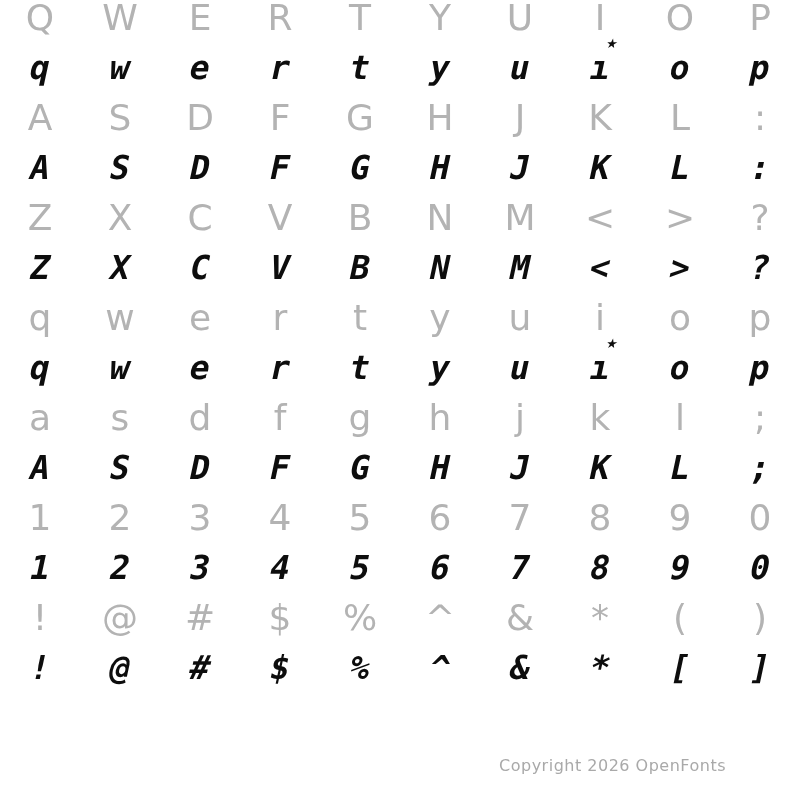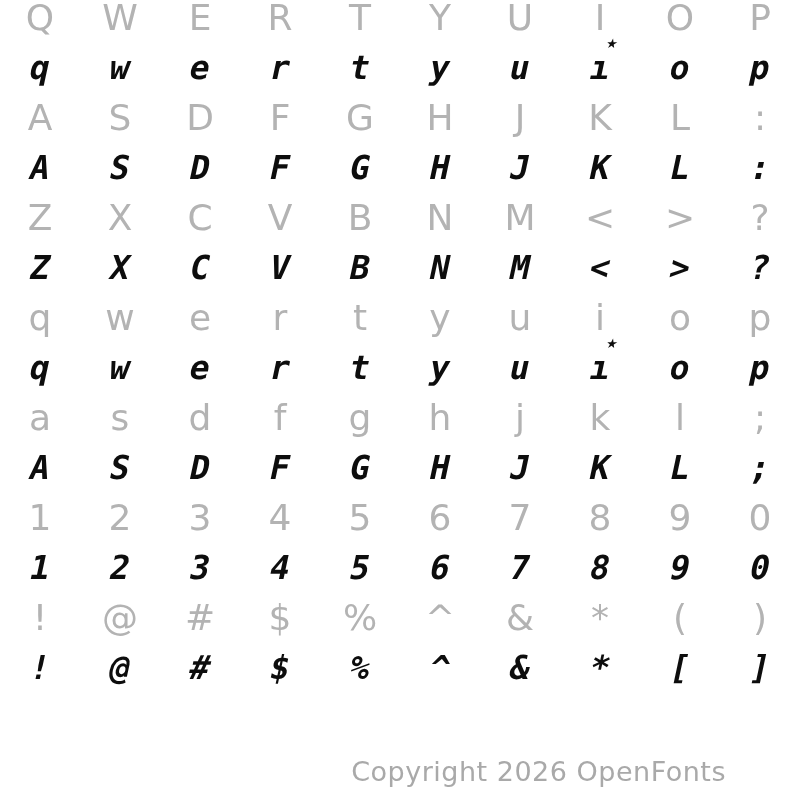--- a/index.html
+++ b/index.html
@@ -57,21 +57,21 @@
     left: 55%;
     font-size: 13px;
     line-height: 13px;
     font-family: "DejaVu Sans", sans-serif;
   }
   .footer {
     position: absolute;
     top: 756px;
     right: 74px;
     font-family: "DejaVu Sans", sans-serif;
-    font-size: 27px;
+    font-size: 16px;
     color: var(--footer-gray, #a9a9a9);
     letter-spacing: 0.5px;
   }
 </style>
 </head>
 <body>
 
 <div class="sheet">
   <div id="rows">
       <div class="row ref-row" style="top: -2px;">

